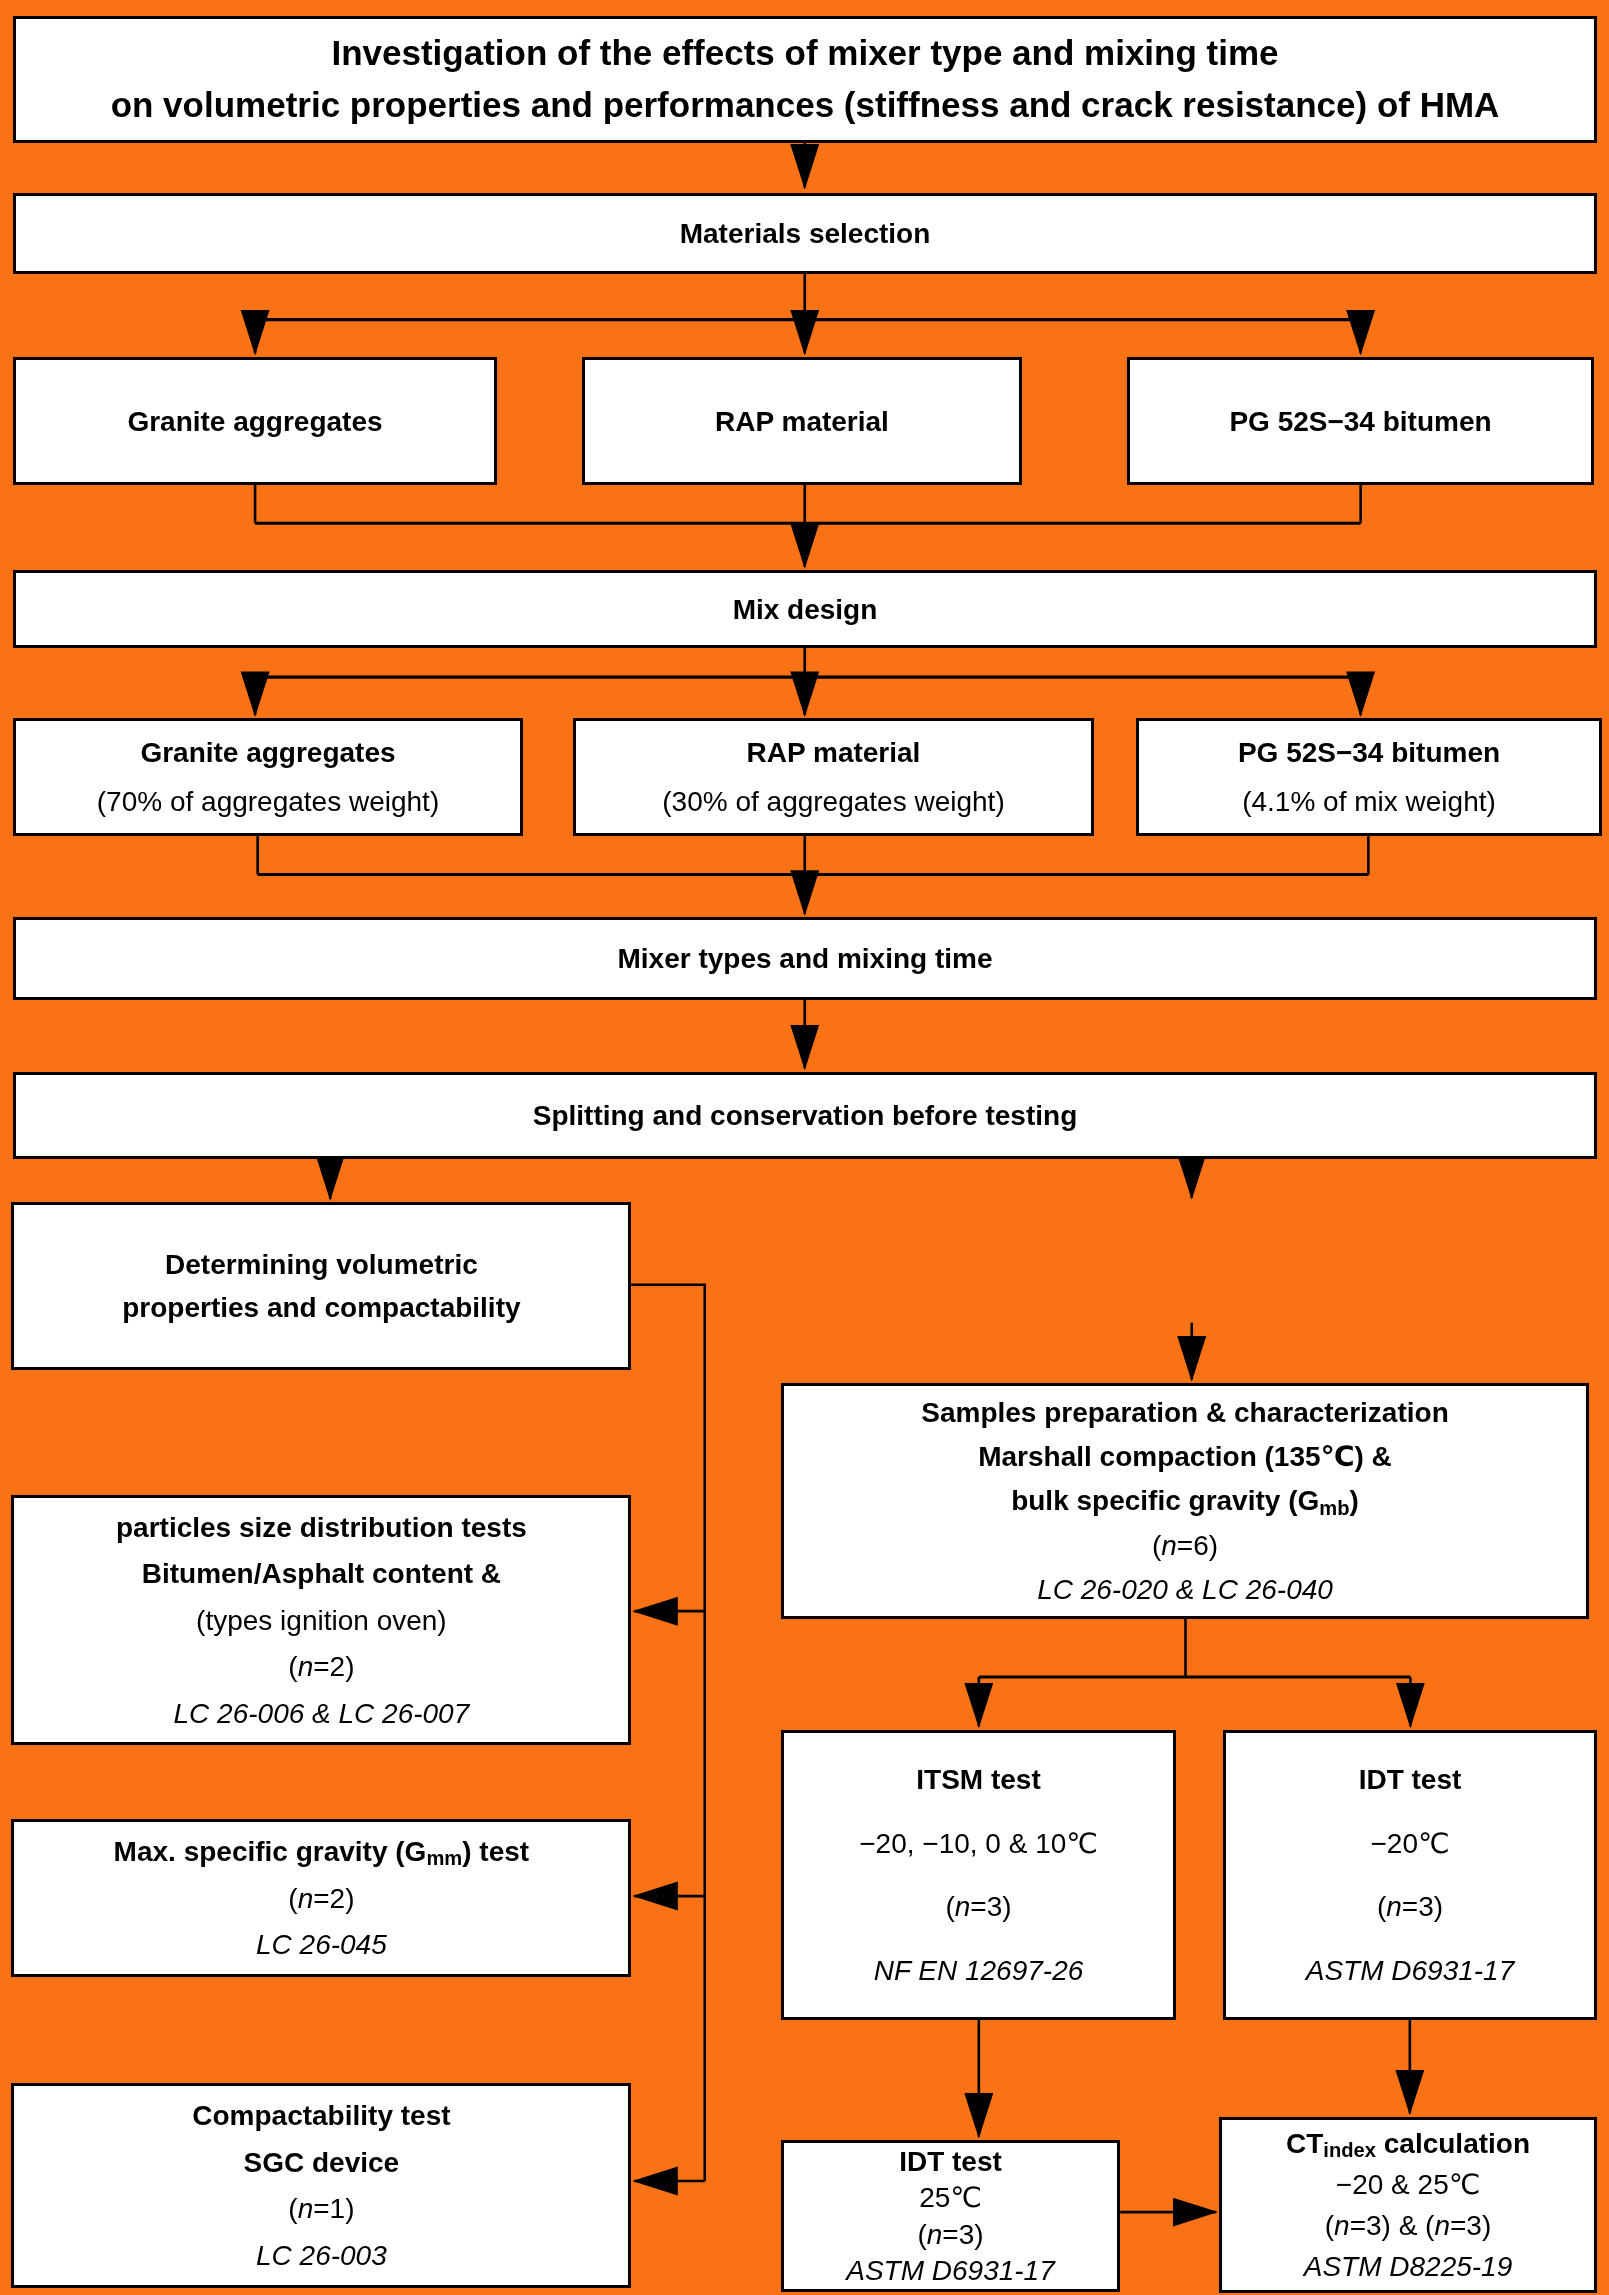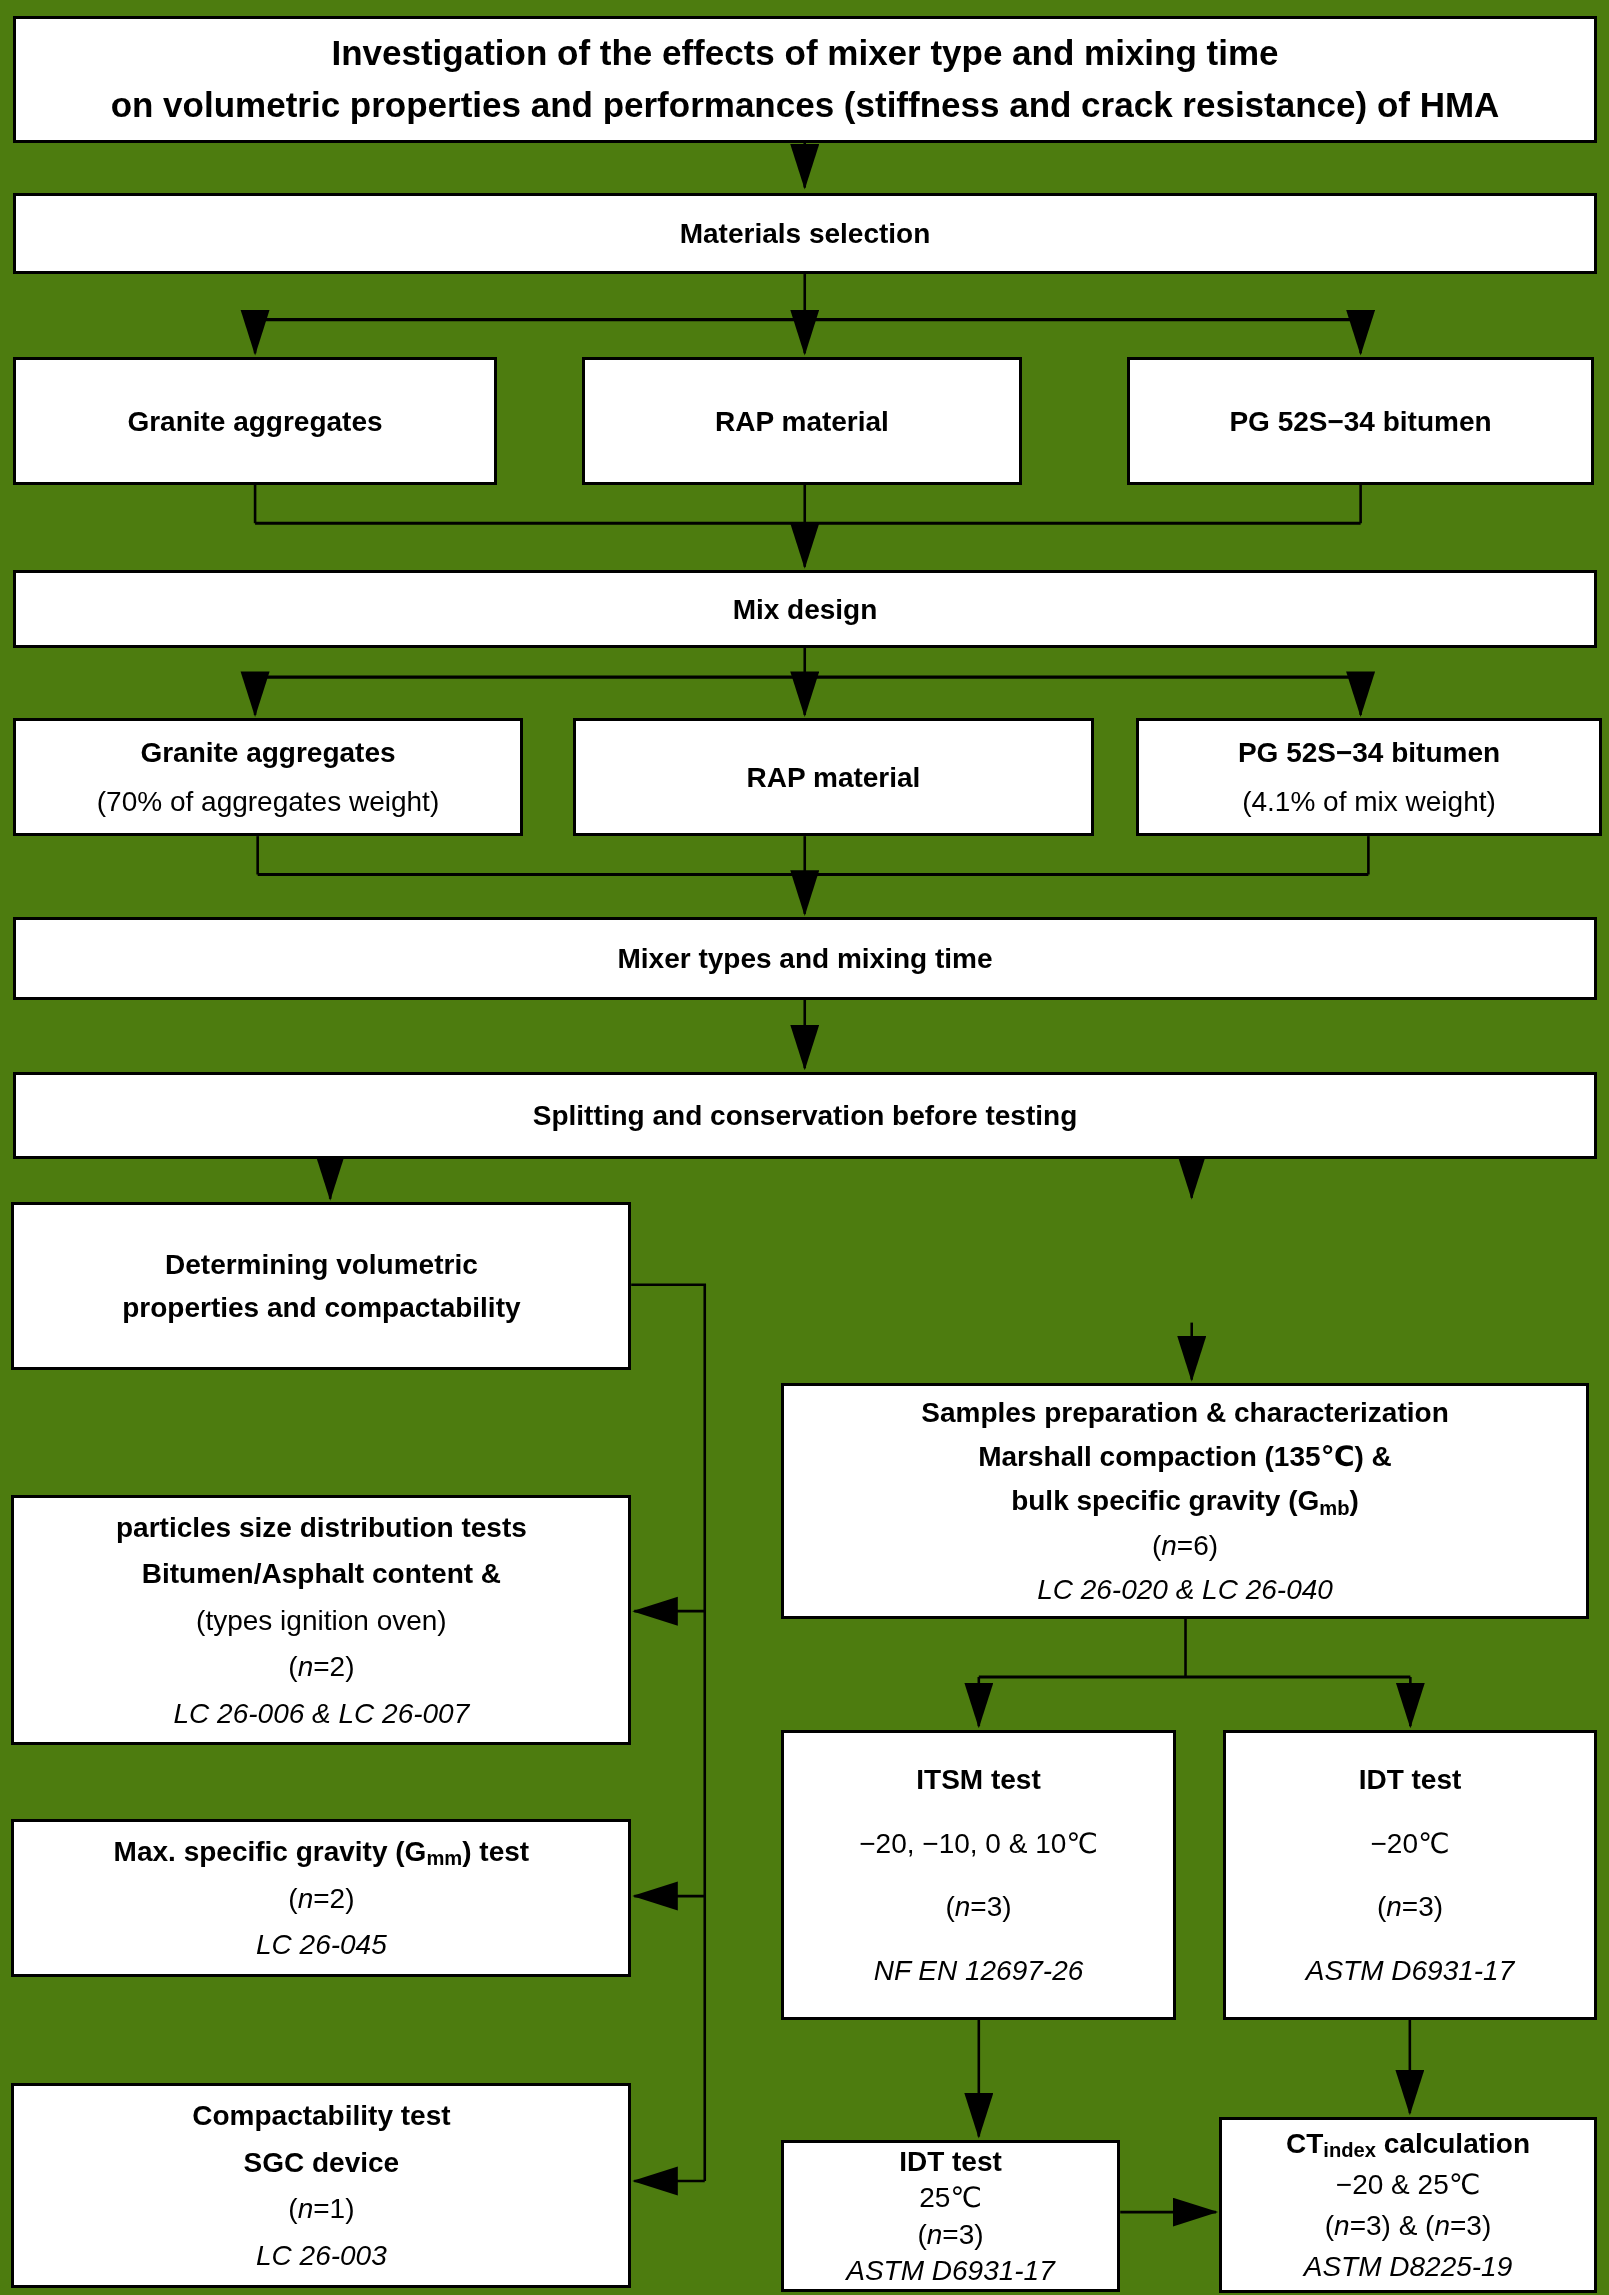--- a/index.html
+++ b/index.html
@@ -1,18 +1,18 @@
 <!DOCTYPE html>
 <html style="font-size:8.3px"><head>
 <meta charset="utf-8">
 <style>
   html,body{margin:0;padding:0;background:#ffffff;}
   body{width:1610px;height:2295px;position:relative;overflow:hidden;
        font-family:"Liberation Sans","DejaVu Sans",sans-serif;color:#000;}
-  #canvas{position:absolute;left:0;top:0;width:1610px;height:2295px;background:#4d7c0f;}
+  #canvas{position:absolute;left:0;top:0;width:1610px;height:2295px;background:#f97316;}
   #wires{position:absolute;left:0;top:0;pointer-events:none;}
   .box{position:absolute;box-sizing:border-box;border:3.1px solid #000;background:#fff;
        display:flex;flex-direction:column;justify-content:space-evenly;align-items:center;
        text-align:center;font-size:28px;line-height:1.25;}
   .center{justify-content:center;}
   .t-b{font-weight:700;}
   .t-n{font-weight:400;}
   .t-i{font-weight:400;font-style:italic;}
   .nvar{font-style:italic;font-weight:400;}
   .sub{font-size:0.72em;position:relative;top:0.22em;font-weight:inherit;}
@@ -121,20 +121,21 @@
   <div class="box b-mixdesign center">
     <div class="t-b">Mix design</div>
   </div>
 
   <div class="box b-granite2">
     <div class="t-b">Granite aggregates</div>
     <div class="t-n">(70% of aggregates weight)</div>
   </div>
   <div class="box b-rap2">
     <div class="t-b">RAP material</div>
+    <div class="t-n">(30% of aggregates weight)</div>
   </div>
   <div class="box b-bitumen2">
     <div class="t-b">PG 52S−34 bitumen</div>
     <div class="t-n">(4.1% of mix weight)</div>
   </div>
 
   <div class="box b-mixer center">
     <div class="t-b">Mixer types and mixing time</div>
   </div>
 

